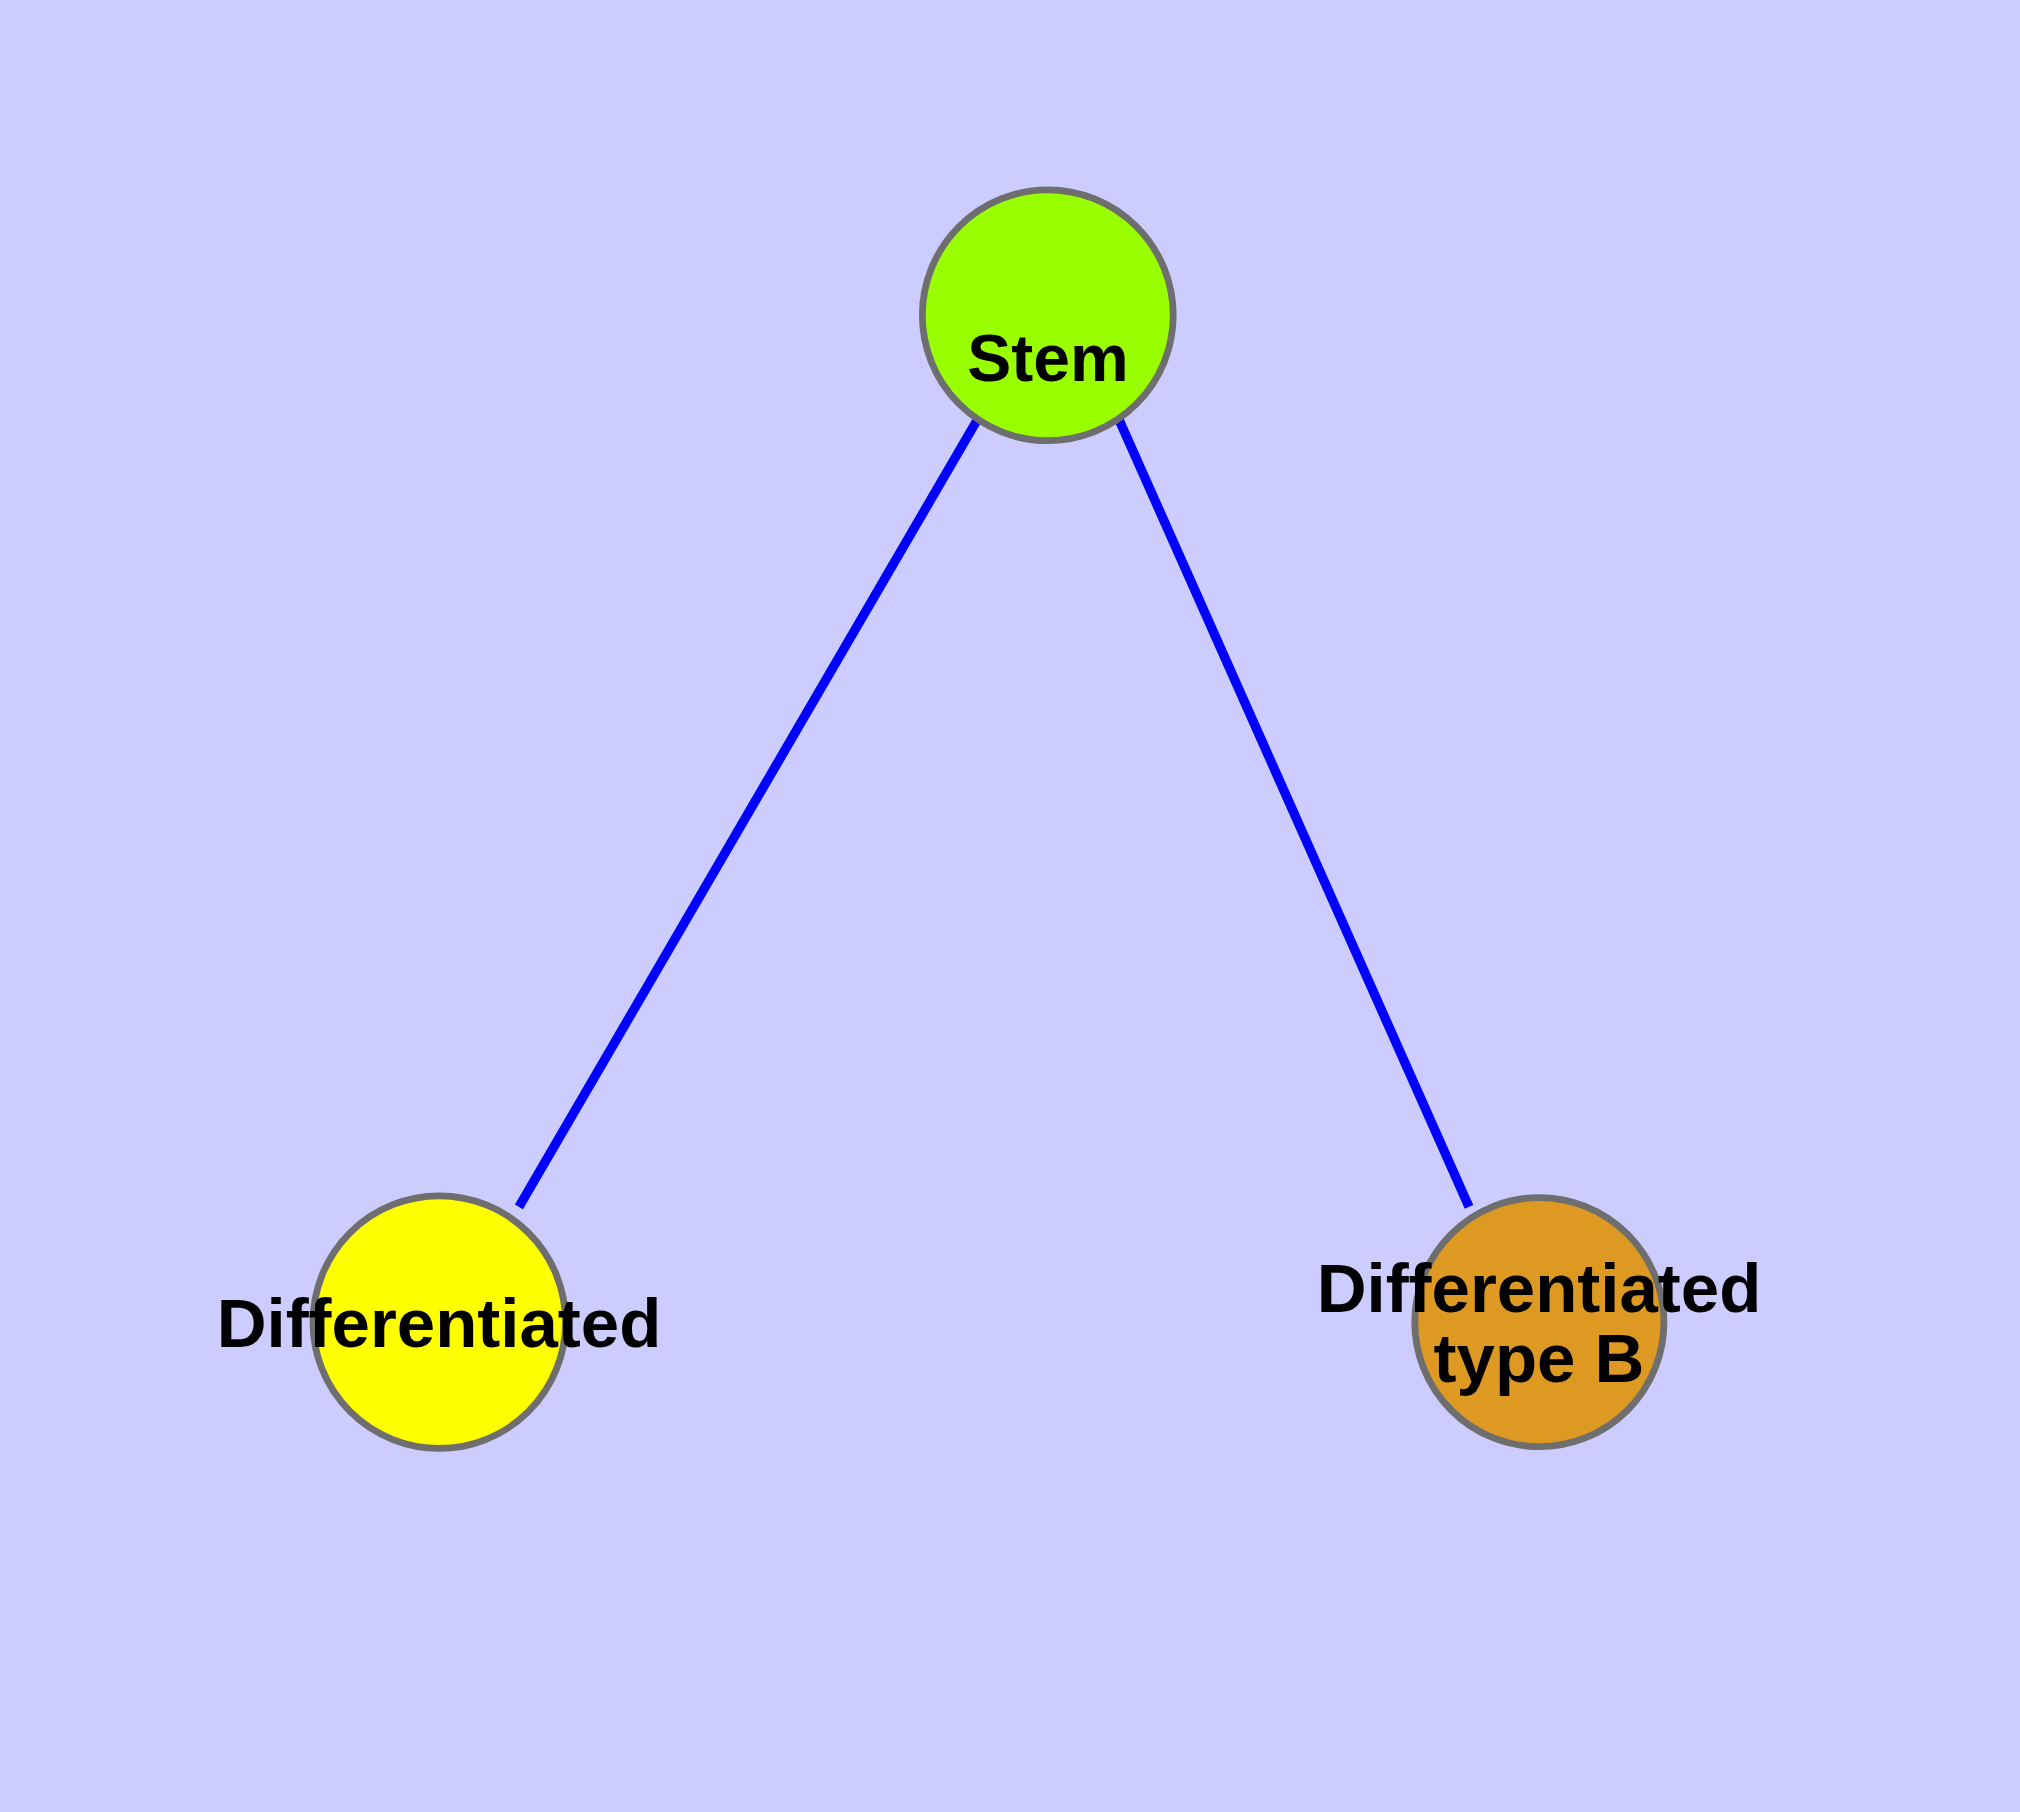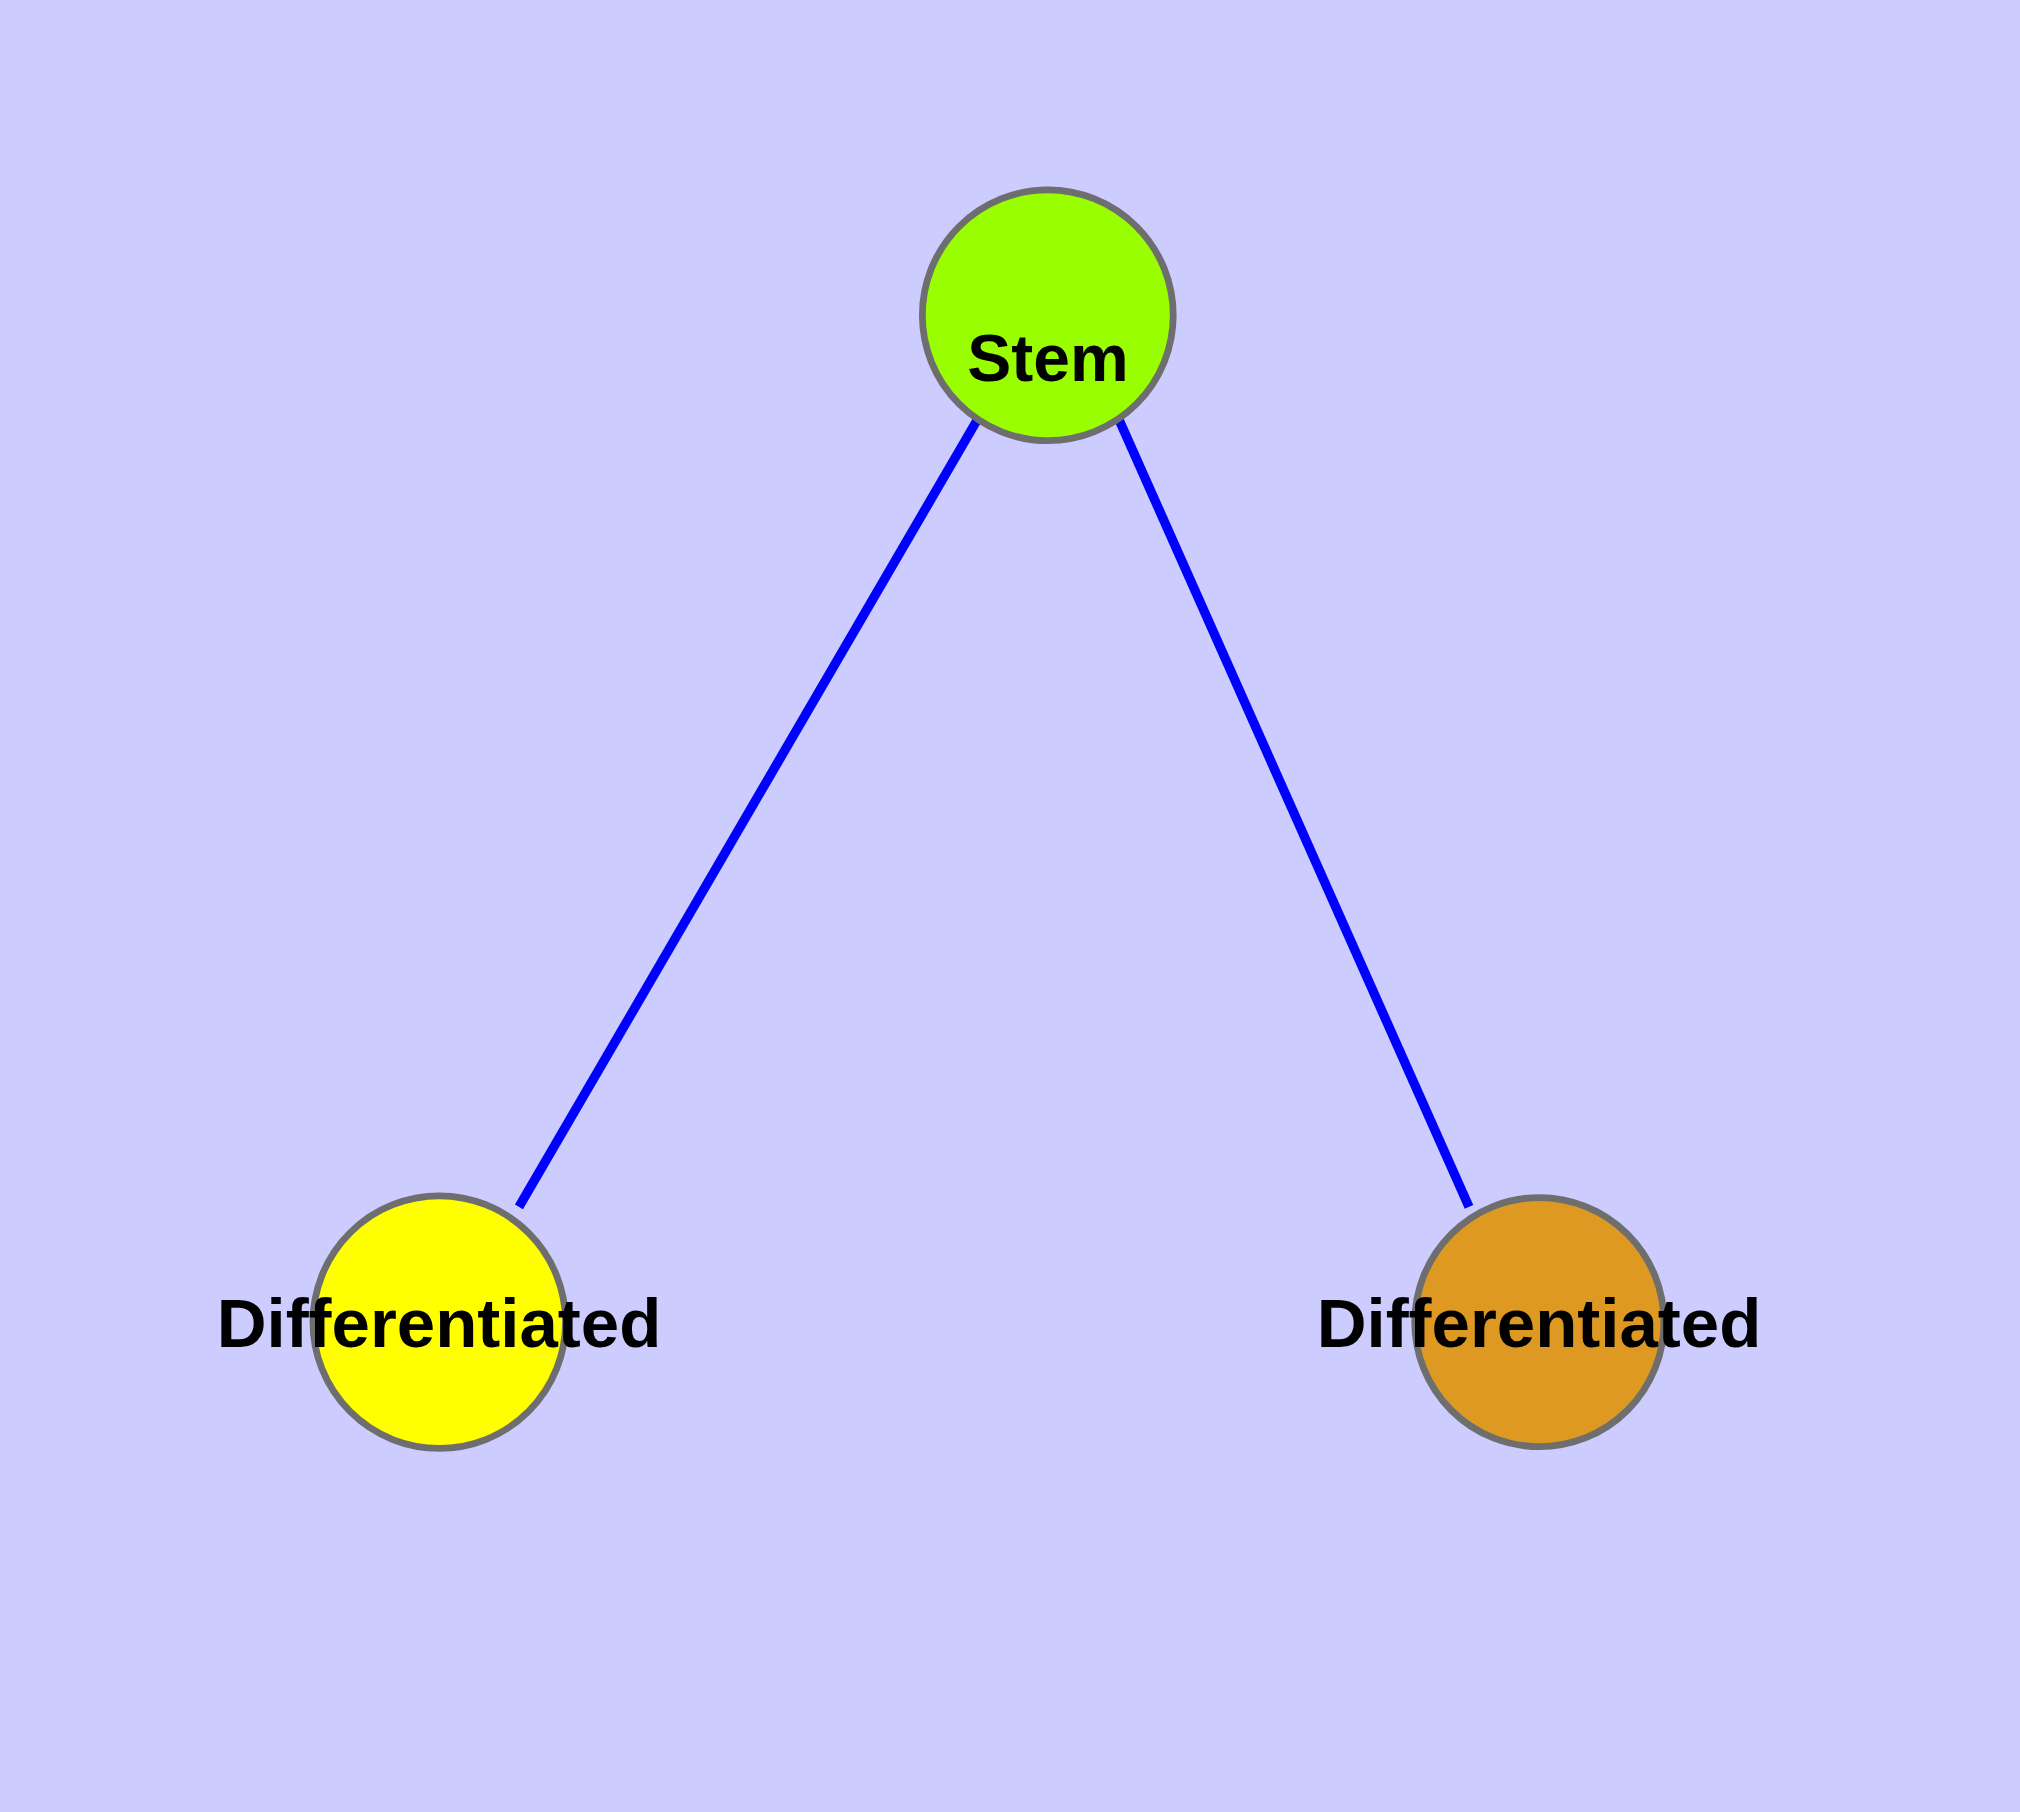--- a/index.html
+++ b/index.html
@@ -64,16 +64,16 @@
         <circle cx="1236" cy="372" r="148" fill="#99ff00" stroke="#6e6e6e" stroke-width="8"></circle>
         <circle cx="518" cy="1560" r="149" fill="#ffff00" stroke="#6e6e6e" stroke-width="8"></circle>
         <circle cx="1816" cy="1560" r="147" fill="#dd9922" stroke="#6e6e6e" stroke-width="8"></circle>
       </g>
   </svg>
 
   <div class="node-label" id="label-stem">Stem</div>
 
   <div class="node-label" id="label-diff-a"><div>Differentiated</div></div>
 
-  <div class="node-label" id="label-diff-b"><div>Differentiated</div></div>
+  <div class="node-label" id="label-diff-b"><div>Differentiated</div><div>type B</div></div>
 
 </div>
 
 
 </body></html>

